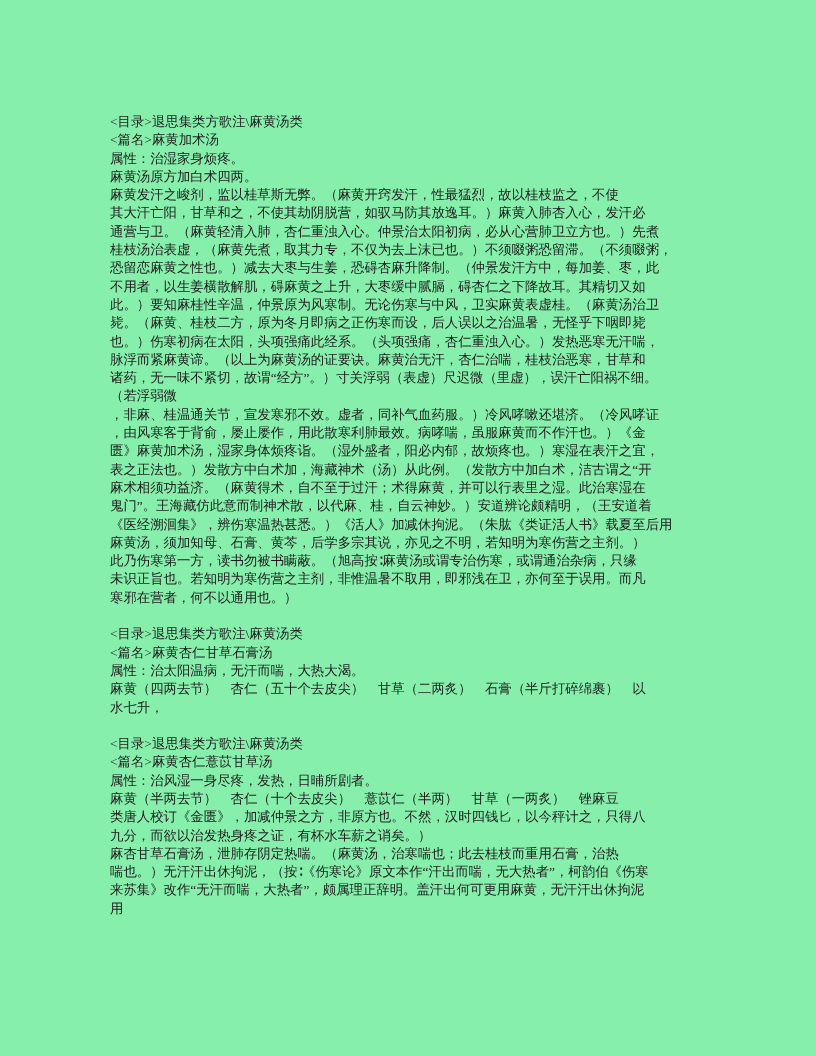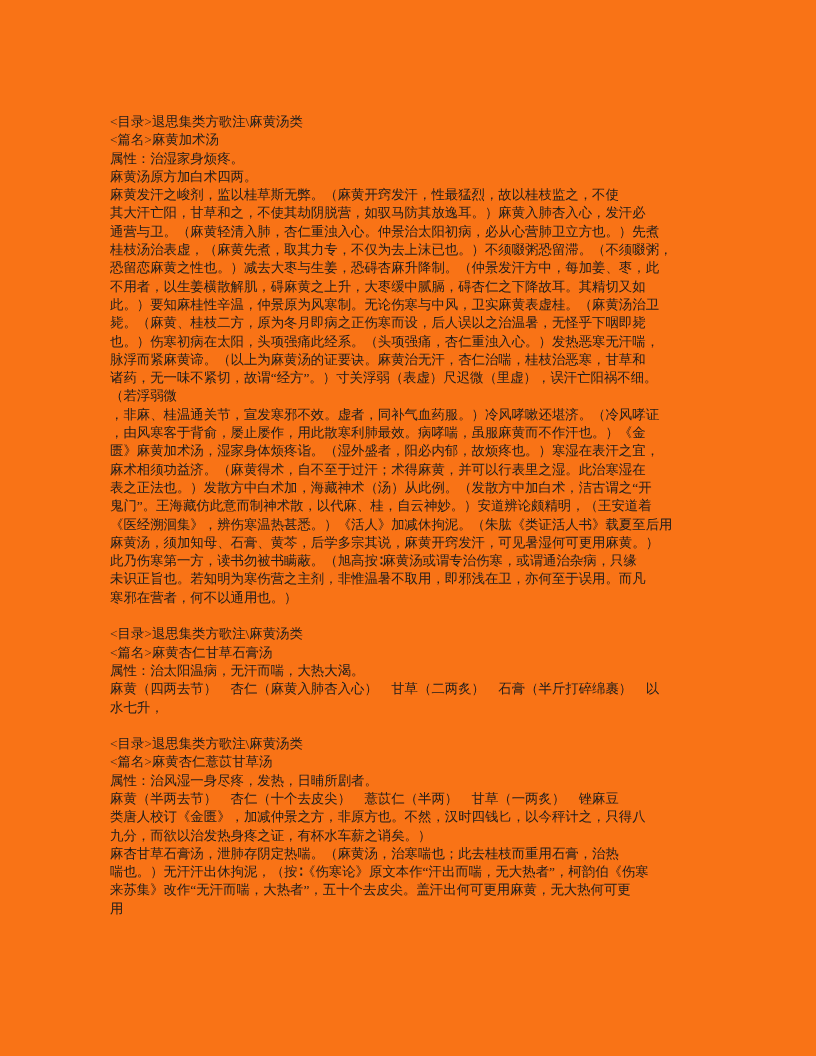--- a/index.html
+++ b/index.html
@@ -9,21 +9,21 @@
   }
   body {
     width: 816px;
     height: 1056px;
     overflow: hidden;
   }
   .page {
     position: relative;
     width: 816px;
     height: 1056px;
-    background: #f97316;
+    background: #86efac;
   }
   .doc-text {
     position: absolute;
     left: 110px;
     top: 113px;
     width: 606px;
     font-family: "Liberation Serif", "DejaVu Serif", serif;
     font-size: 13.4px;
     color: #1c1c1c;
     font-weight: 400;
@@ -55,42 +55,42 @@
         <div class="line">不用者，以生姜横散解肌，碍麻黄之上升，大枣缓中腻膈，碍杏仁之下降故耳。其精切又如</div>
         <div class="line">此。）要知麻桂性辛温，仲景原为风寒制。无论伤寒与中风，卫实麻黄表虚桂。（麻黄汤治卫</div>
         <div class="line">毙。（麻黄、桂枝二方，原为冬月即病之正伤寒而设，后人误以之治温暑，无怪乎下咽即毙</div>
         <div class="line">也。）伤寒初病在太阳，头项强痛此经系。（头项强痛，杏仁重浊入心。）发热恶寒无汗喘，</div>
         <div class="line">脉浮而紧麻黄谛。（以上为麻黄汤的证要诀。麻黄治无汗，杏仁治喘，桂枝治恶寒，甘草和</div>
         <div class="line">诸药，无一味不紧切，故谓“经方”。）寸关浮弱（表虚）尺迟微（里虚），误汗亡阳祸不细。</div>
         <div class="line">（若浮弱微</div>
         <div class="line">，非麻、桂温通关节，宣发寒邪不效。虚者，同补气血药服。）冷风哮嗽还堪济。（冷风哮证</div>
         <div class="line">，由风寒客于背俞，屡止屡作，用此散寒利肺最效。病哮喘，虽服麻黄而不作汗也。）《金</div>
         <div class="line">匮》麻黄加术汤，湿家身体烦疼诣。（湿外盛者，阳必内郁，故烦疼也。）寒湿在表汗之宜，</div>
+        <div class="line">表之正法也。）发散方中白术加，海藏神术（汤）从此例。（发散方中加白术，洁古谓之“开</div>
         <div class="line">麻术相须功益济。（麻黄得术，自不至于过汗；术得麻黄，并可以行表里之湿。此治寒湿在</div>
-        <div class="line">表之正法也。）发散方中白术加，海藏神术（汤）从此例。（发散方中加白术，洁古谓之“开</div>
         <div class="line">鬼门”。王海藏仿此意而制神术散，以代麻、桂，自云神妙。）安道辨论颇精明，（王安道着</div>
         <div class="line">《医经溯洄集》，辨伤寒温热甚悉。）《活人》加减休拘泥。（朱肱《类证活人书》载夏至后用</div>
-        <div class="line">麻黄汤，须加知母、石膏、黄芩，后学多宗其说，麻黄开窍发汗，可见暑湿何可更用麻黄。）</div>
+        <div class="line">麻黄汤，须加知母、石膏、黄芩，后学多宗其说，亦见之不明，若知明为寒伤营之主剂。）</div>
         <div class="line">此乃伤寒第一方，读书勿被书瞒蔽。（旭高按∶麻黄汤或谓专治伤寒，或谓通治杂病，只缘</div>
         <div class="line">未识正旨也。若知明为寒伤营之主剂，非惟温暑不取用，即邪浅在卫，亦何至于误用。而凡</div>
         <div class="line">寒邪在营者，何不以通用也。）</div>
       </div>
       <div class="section">
         <div class="line">&lt;目录&gt;退思集类方歌注\麻黄汤类</div>
         <div class="line">&lt;篇名&gt;麻黄杏仁甘草石膏汤</div>
         <div class="line">属性：治太阳温病，无汗而喘，大热大渴。</div>
-        <div class="line">麻黄（四两去节）　杏仁（麻黄入肺杏入心）　甘草（二两炙）　石膏（半斤打碎绵裹）　以</div>
+        <div class="line">麻黄（四两去节）　杏仁（五十个去皮尖）　甘草（二两炙）　石膏（半斤打碎绵裹）　以</div>
         <div class="line">水七升，</div>
       </div>
       <div class="section">
         <div class="line">&lt;目录&gt;退思集类方歌注\麻黄汤类</div>
         <div class="line">&lt;篇名&gt;麻黄杏仁薏苡甘草汤</div>
         <div class="line">属性：治风湿一身尽疼，发热，日晡所剧者。</div>
         <div class="line">麻黄（半两去节）　杏仁（十个去皮尖）　薏苡仁（半两）　甘草（一两炙）　锉麻豆</div>
         <div class="line">类唐人校订《金匮》，加减仲景之方，非原方也。不然，汉时四钱匕，以今秤计之，只得八</div>
         <div class="line">九分，而欲以治发热身疼之证，有杯水车薪之诮矣。）</div>
         <div class="line">麻杏甘草石膏汤，泄肺存阴定热喘。（麻黄汤，治寒喘也；此去桂枝而重用石膏，治热</div>
         <div class="line">喘也。）无汗汗出休拘泥，（按∶《伤寒论》原文本作“汗出而喘，无大热者”，柯韵伯《伤寒</div>
-        <div class="line">来苏集》改作“无汗而喘，大热者”，五十个去皮尖。盖汗出何可更用麻黄，无大热何可更</div>
+        <div class="line">来苏集》改作“无汗而喘，大热者”，颇属理正辞明。盖汗出何可更用麻黄，无汗汗出休拘泥</div>
         <div class="line">用</div>
       </div>
     </div>
 </div>
 
 </body></html>

